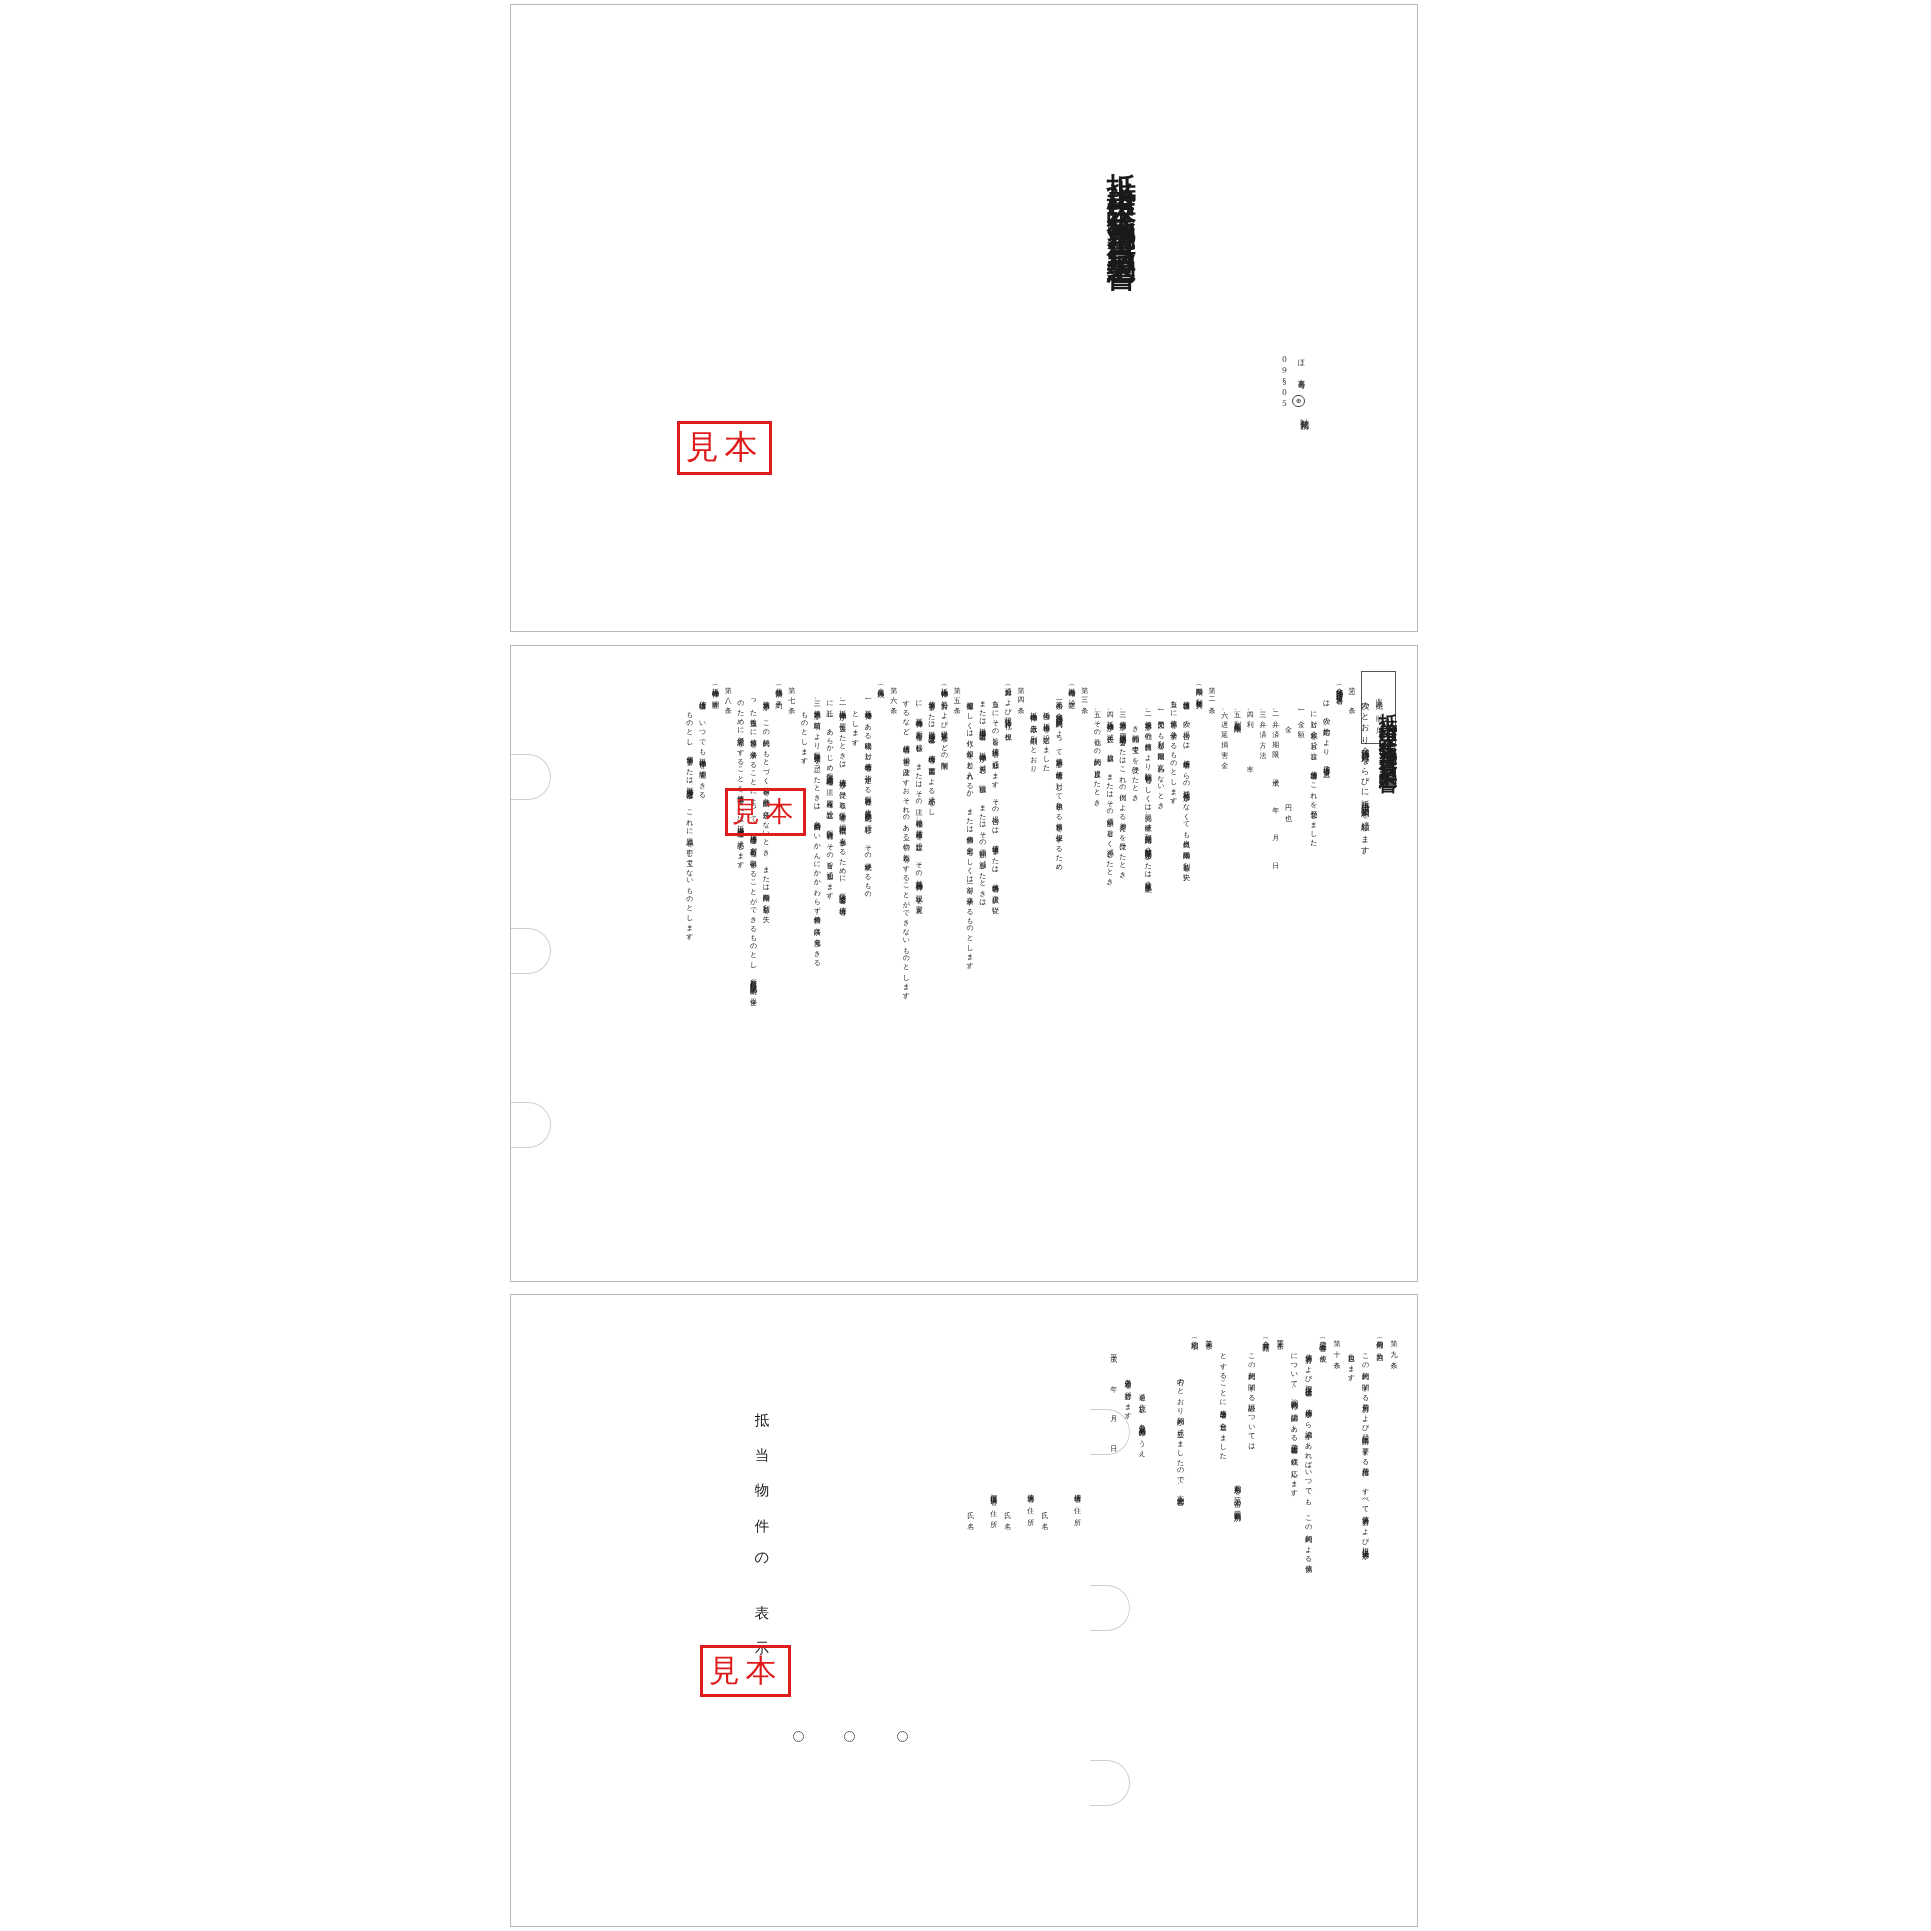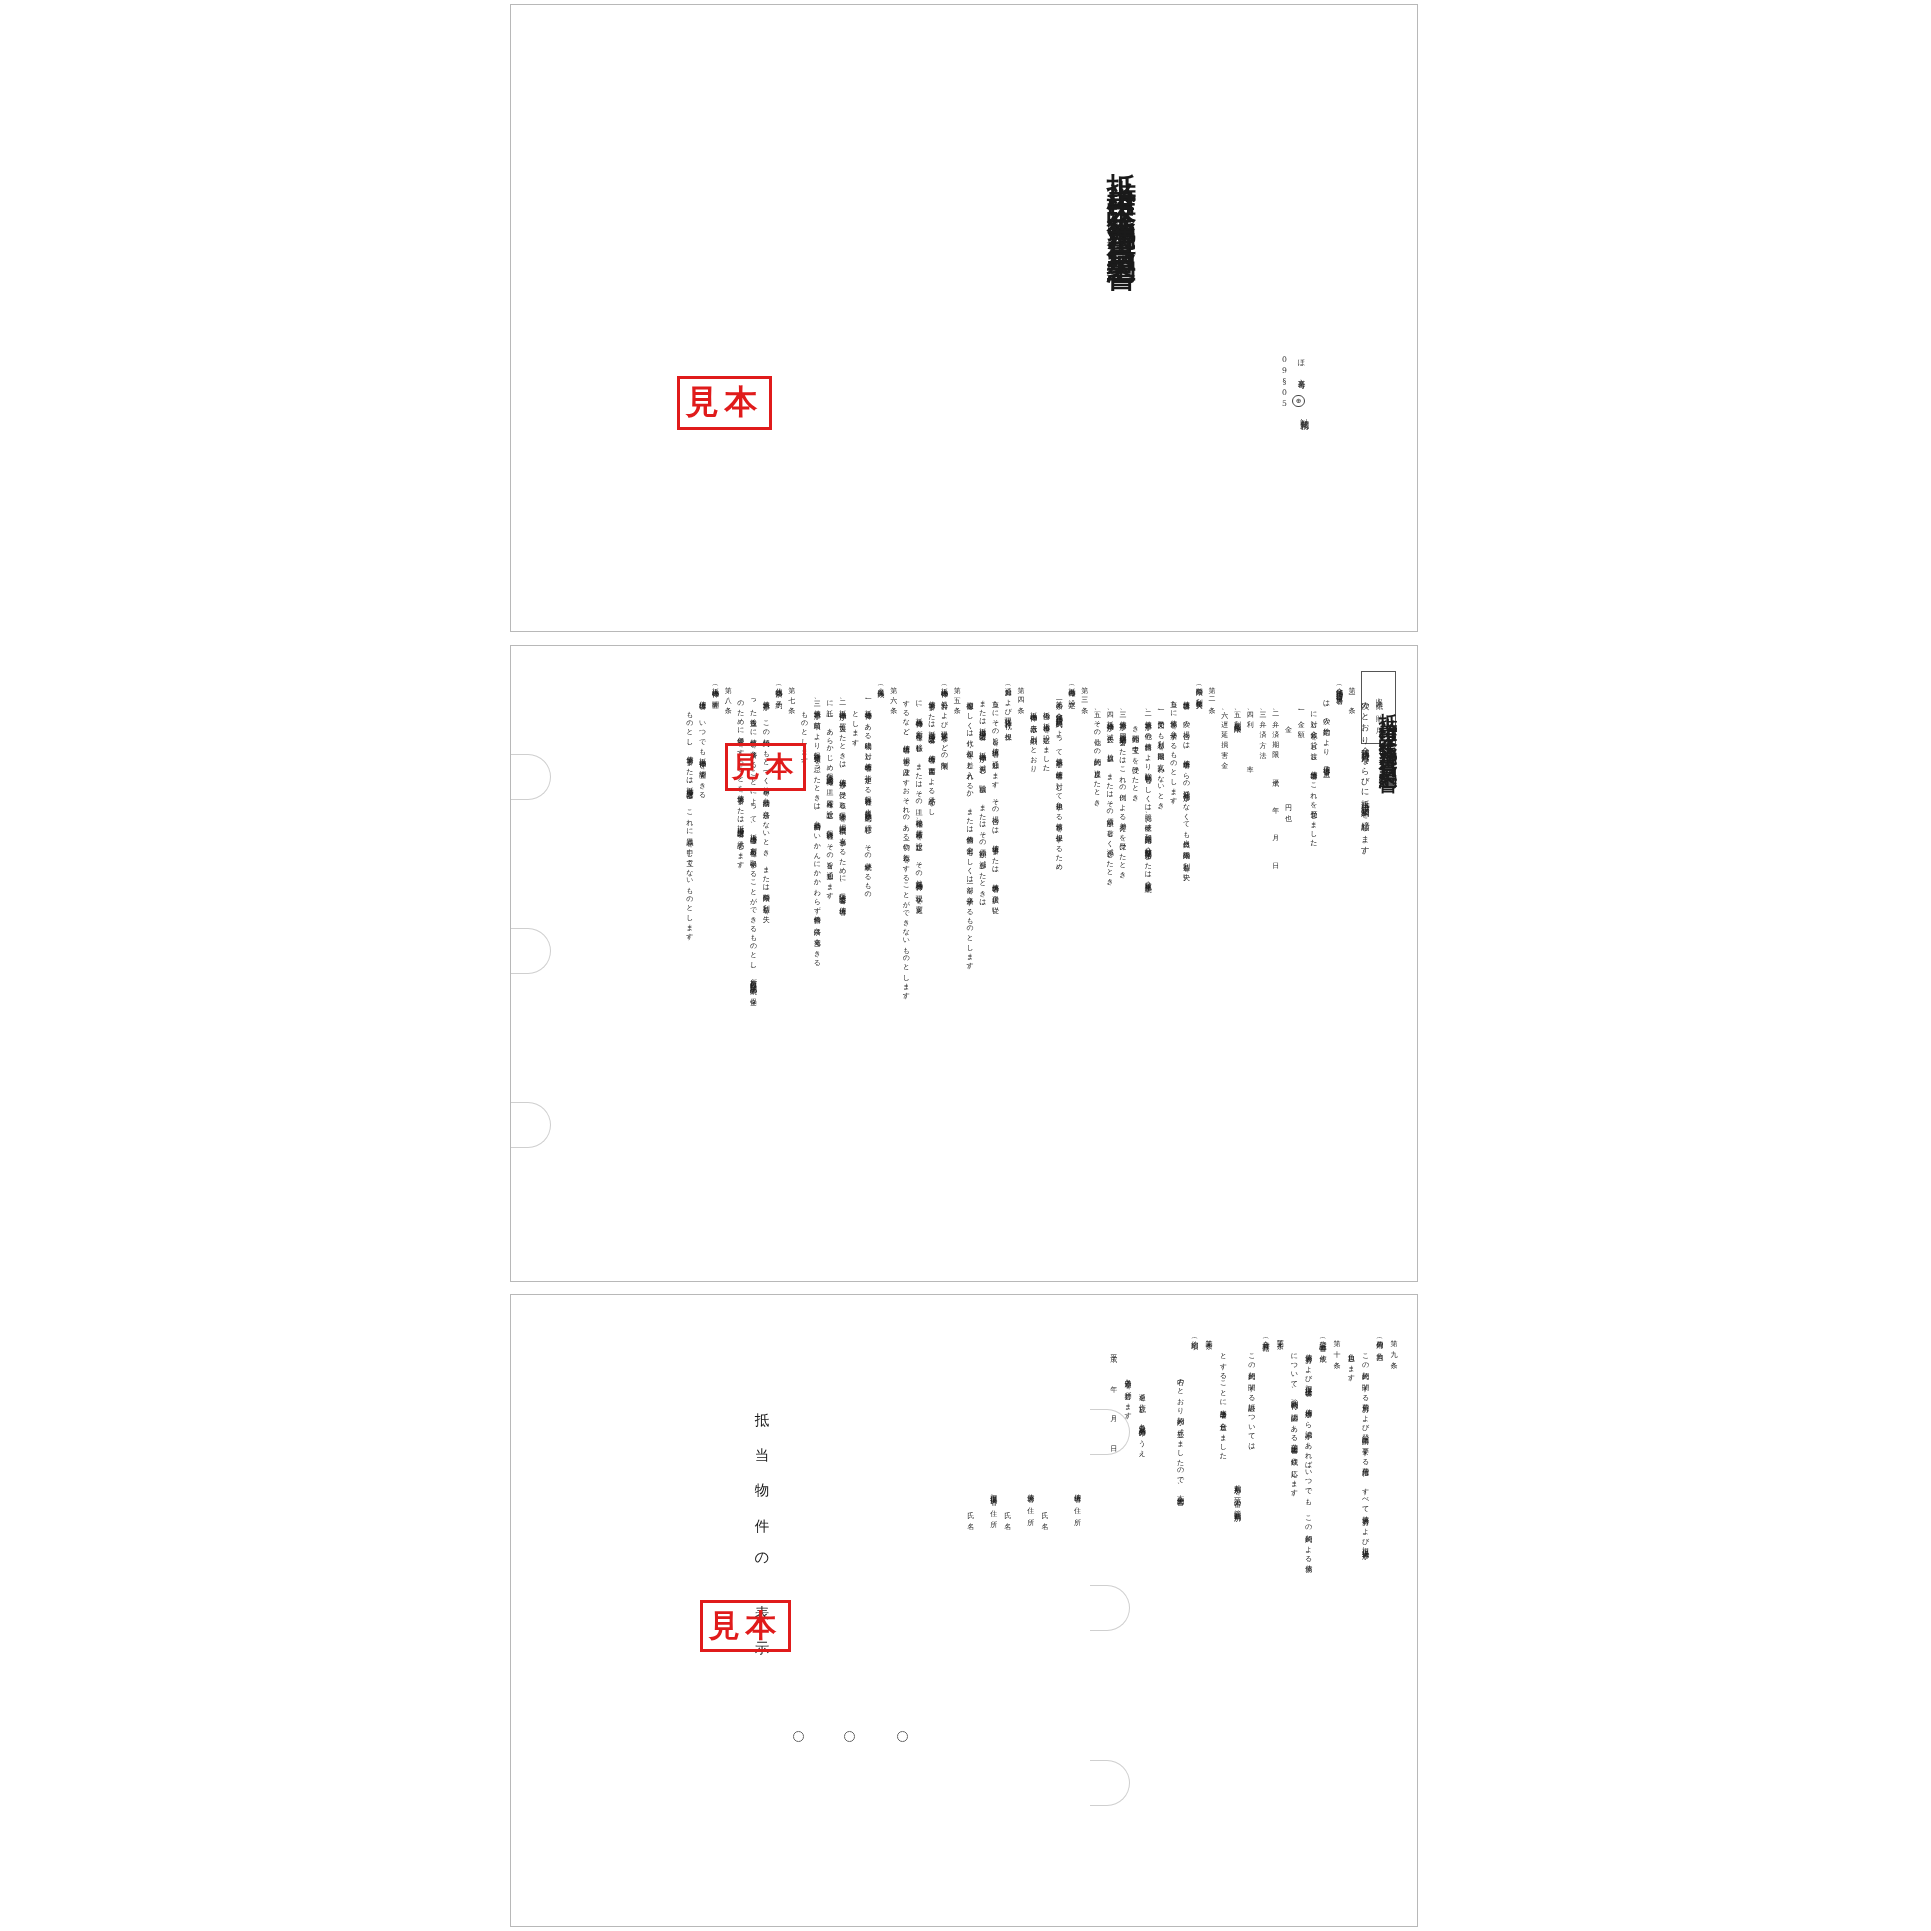--- a/index.html
+++ b/index.html
@@ -73,25 +73,26 @@
     right:112px;top:390px;
     width:10.6px;height:10.6px;border:1px solid #444;border-radius:50%;
     font-size:6.8px;line-height:10.6px;text-align:center;color:#444;
   }
 
   
   .stamp{
     position:absolute;
     border:3.9px solid #e01b1b;
     color:#e01b1b;
-    font-weight:bold;
+    font-weight:normal;
     display:flex;align-items:center;justify-content:center;
     letter-spacing:5.8px;
     background:rgba(255,255,255,0.0);
     font-family:"DejaVu Serif","Liberation Serif",serif;
+    margin-top:45px;
   }
   .stamp-cover{left:166px;top:371px;width:89px;height:48px;font-size:33px;}
   .stamp-body{left:214px;top:97px;width:75px;height:42px;font-size:28px;}
   .stamp-last{left:189px;top:305px;width:85px;height:46px;font-size:31px;}
 
   
   .vcols{
     position:absolute;
     top:35px;
     right:15.4px;

